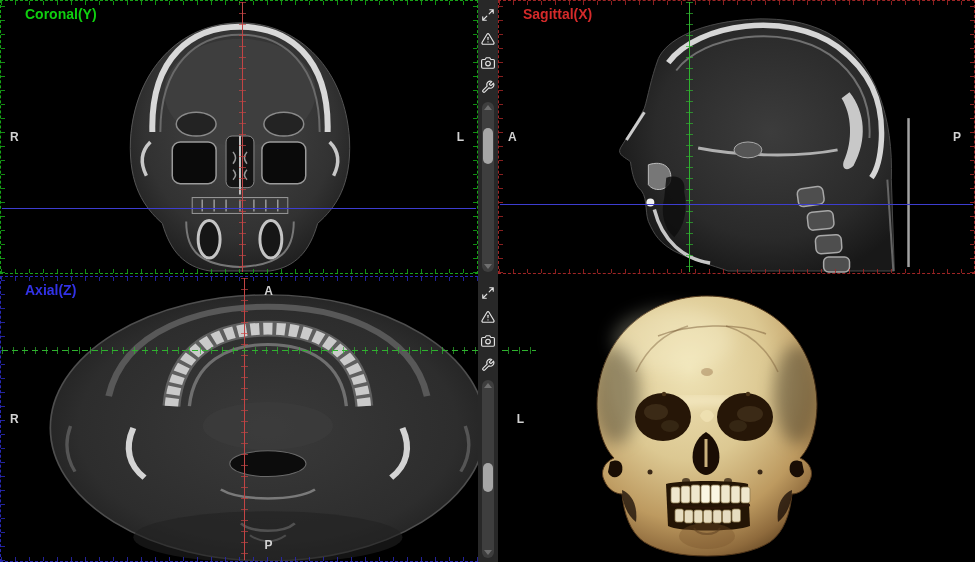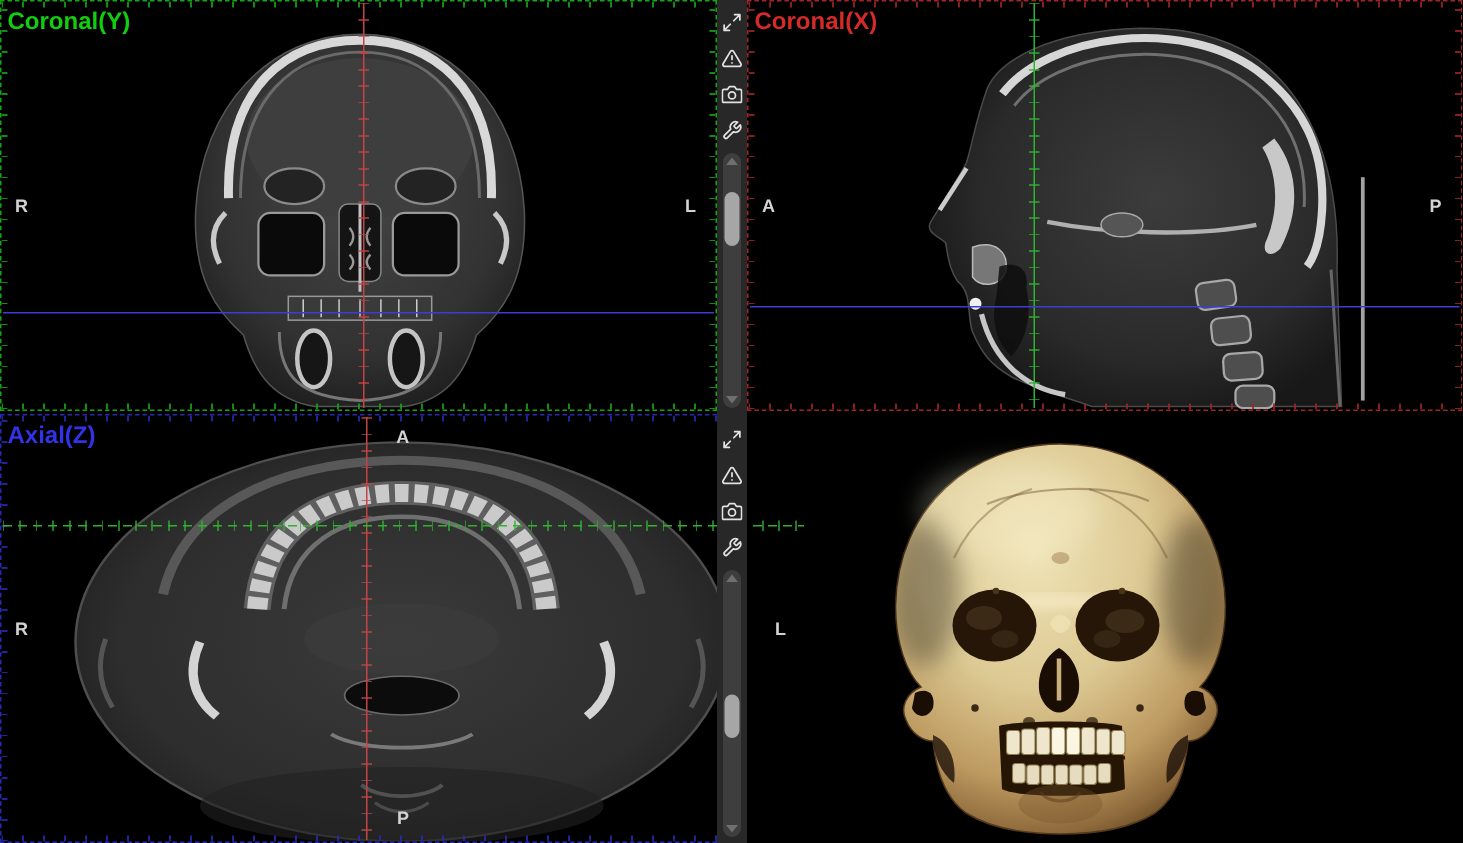--- a/index.html
+++ b/index.html
@@ -16,21 +16,21 @@
       repeating-linear-gradient(0deg,var(--pc) 0 1px,transparent 1px 14px);
     background-size:100% 4px,100% 4px,4px 100%,4px 100%;
     background-position:0 0,0 100%,0 0,100% 0;
     background-repeat:no-repeat;}
   .pane.coronal{left:0;top:0;width:478px;height:274px;--pc:var(--coronal_accent,#17a517);}
   .pane.sagittal{left:498px;top:0;width:477px;height:274px;--pc:var(--sagittal_accent,#a02525);}
   .pane.axial{left:0;top:276px;width:538px;height:286px;--pc:var(--axial_accent,#2828b4);}
   .pane.volume{left:498px;top:276px;width:477px;height:286px;border:none;}
   .pane.volume::after{display:none;}
   .slice{position:absolute;inset:0;width:100%;height:100%;}
-  .pane-label{position:absolute;left:4px;top:5px;font-size:16px;font-weight:bold;z-index:5;}
+  .pane-label{position:absolute;left:24px;top:5px;font-size:14px;font-weight:bold;z-index:5;}
   .coronal .pane-label{color:var(--coronal_label,#0fcf0f);}
   .sagittal .pane-label{color:var(--sagittal_label,#d42a2a);}
   .axial .pane-label{color:var(--axial_label,#3232e6);}
   .orient{position:absolute;font-size:12px;font-weight:bold;color:var(--orientation_text,#d2d2d2);z-index:5;}
   .o-left{left:9px;top:50%;transform:translateY(-50%);}
   .o-right{right:13px;top:50%;transform:translateY(-50%);}
   .o-top{left:50%;transform:translateX(-55%);top:7px;}
   .o-bottom{left:50%;transform:translateX(-55%);bottom:9px;}
   
   .ch-v{position:absolute;top:1px;bottom:1px;width:1px;z-index:4;}
@@ -122,21 +122,21 @@
         <rect x="300" y="188" width="26" height="18" rx="5" transform="rotate(-8 313 197)"></rect>
         <rect x="310" y="212" width="26" height="18" rx="5" transform="rotate(-6 323 221)"></rect>
         <rect x="318" y="236" width="26" height="18" rx="5" transform="rotate(-4 331 245)"></rect>
         <rect x="326" y="258" width="26" height="15" rx="5"></rect>
       </g>
       <line x1="390" y1="180" x2="396" y2="272" stroke="#666" stroke-width="2"></line>
       <rect x="410" y="118" width="2.5" height="150" fill="#b4b4b4" opacity=".9"></rect>
     </svg>
     <div class="ch-v ch-green ticked" style="left:190px;"></div>
     <div class="ch-h ch-blue" style="top:203px;"></div>
-    <span class="pane-label">Coronal(X)</span>
+    <span class="pane-label">Sagittal(X)</span>
     <span class="orient o-left">A</span>
     <span class="orient o-right">P</span>
   </section>
 
   <section class="pane axial">
     <svg class="slice" viewBox="0 0 478 286" preserveAspectRatio="none">
       <defs>
           <radialGradient id="ag" cx="50%" cy="50%" r="58%">
         <stop offset="0" stop-color="#3a3a3a"></stop>
             <stop offset=".75" stop-color="#2d2d2d"></stop>

